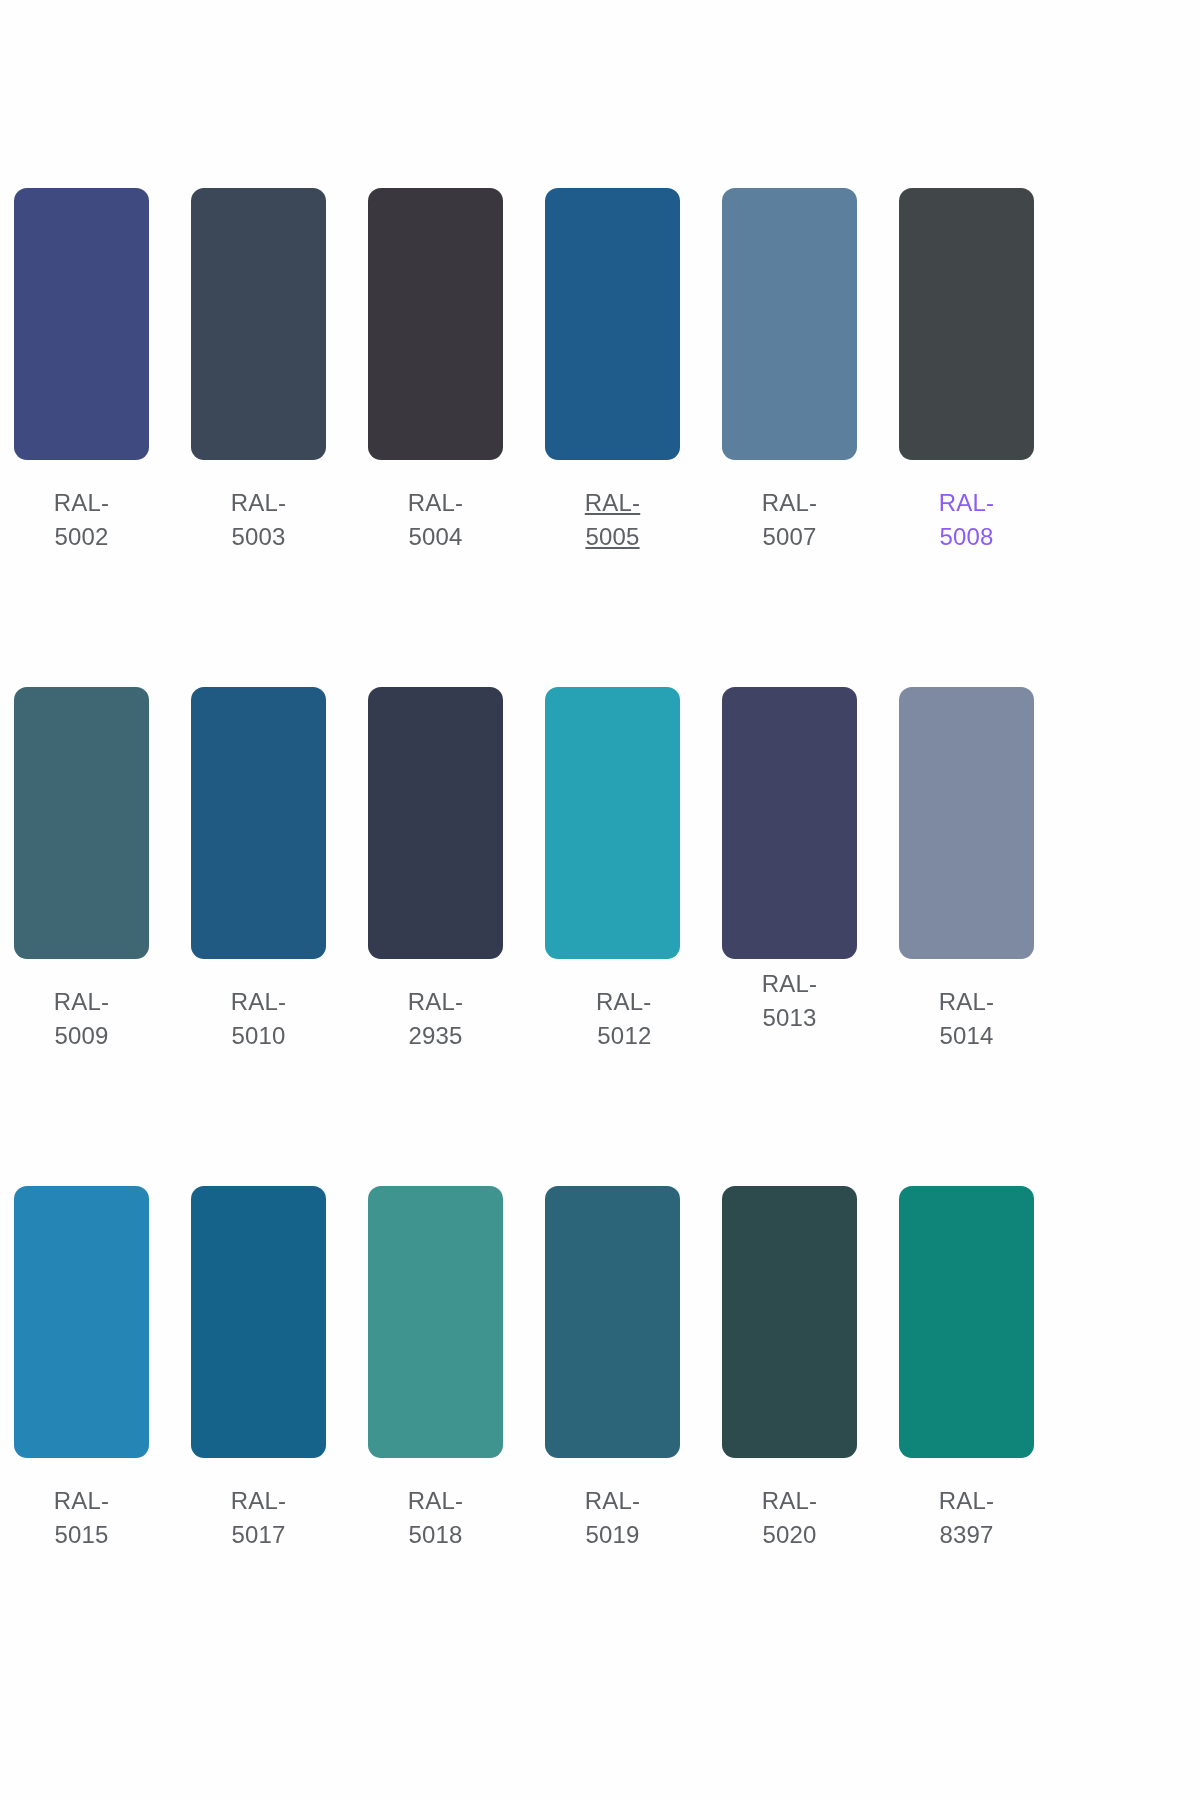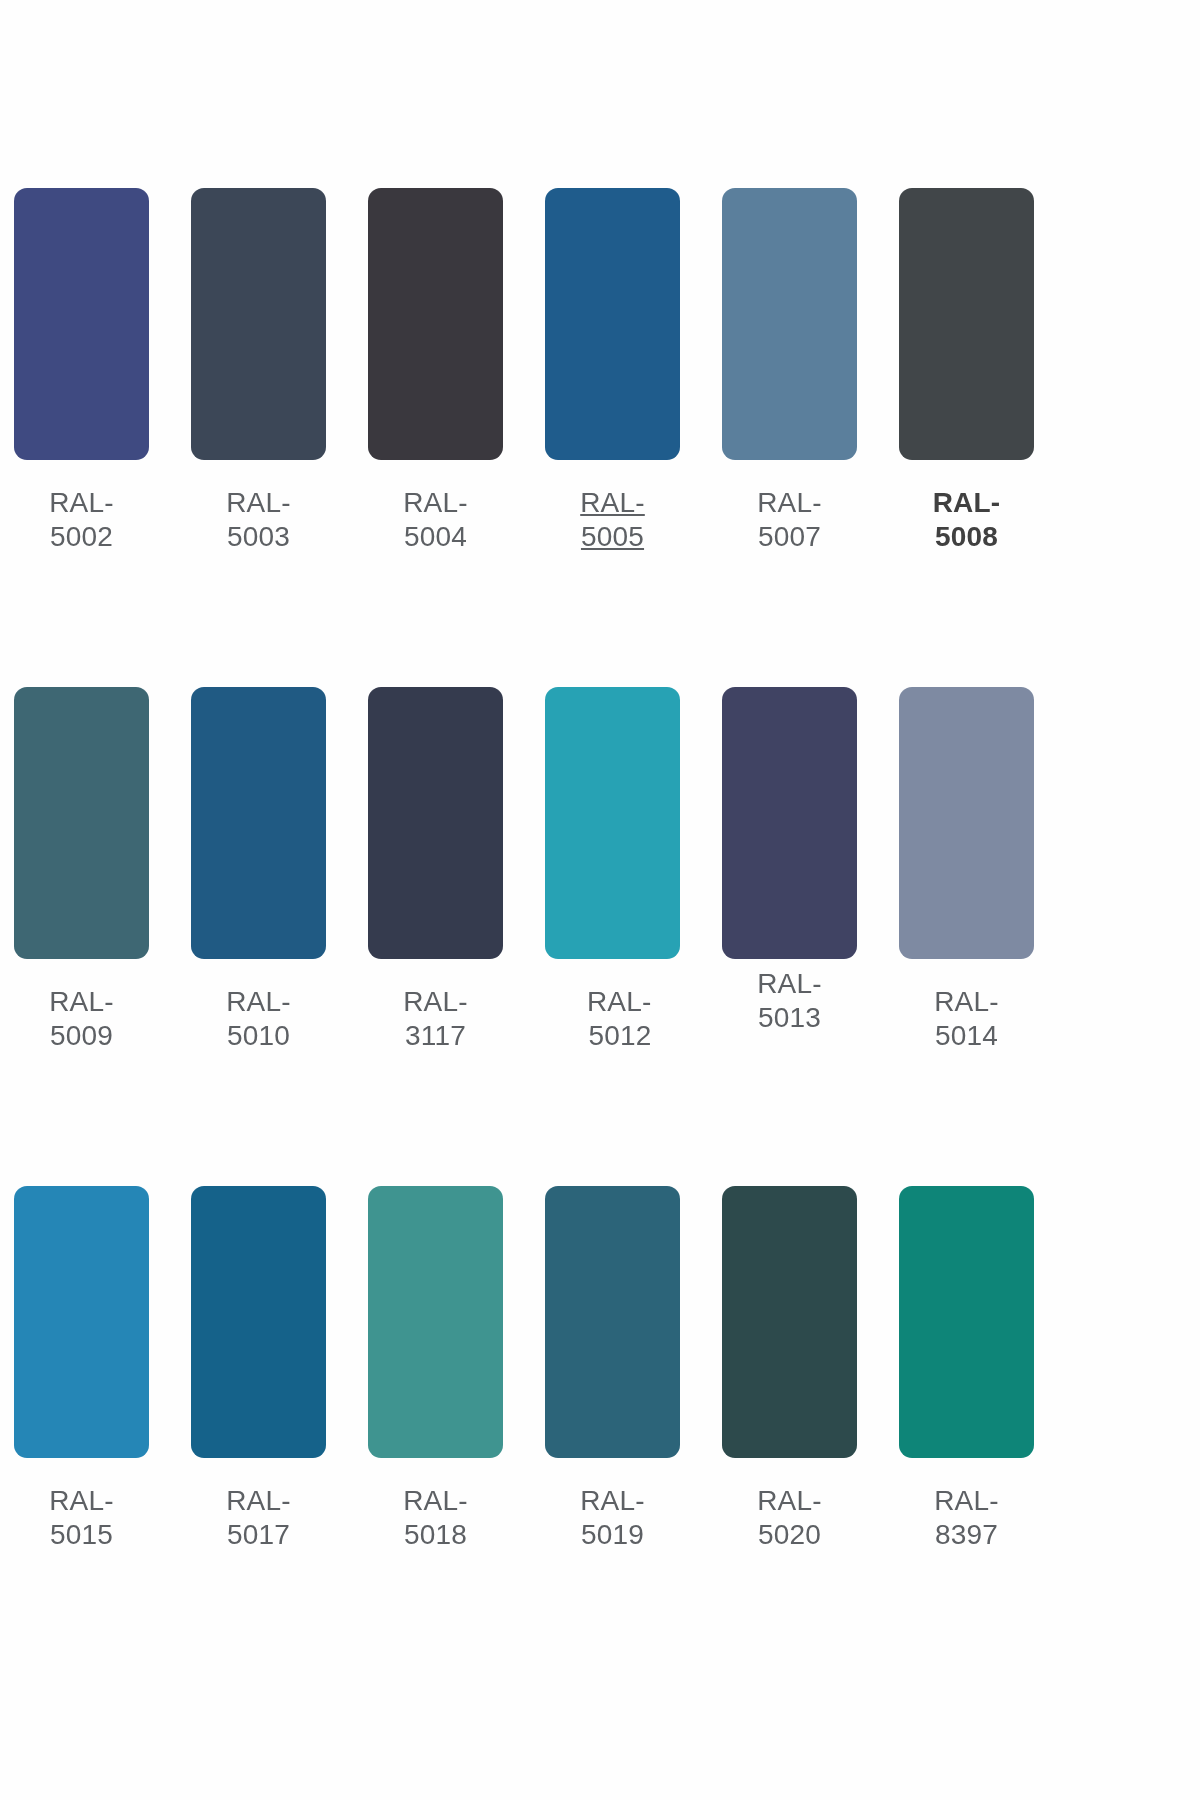--- a/index.html
+++ b/index.html
@@ -47,21 +47,21 @@
     width: 135px;
     height: 272px;
     border-radius: 13px;
     box-sizing: border-box;
   }
 
   .swatch-label {
     margin-top: 26px;
     width: 78px;
     text-align: center;
-    font-size: 28px;
+    font-size: 24px;
     line-height: 34px;
     color: #5d6064;
     letter-spacing: 0.2px;
     word-break: break-word;
     font-family: "Liberation Sans", sans-serif;
   }
 </style>
 </head>
 <body style="background: rgb(254, 254, 254);">
 
@@ -82,33 +82,33 @@
       <div class="swatch-cell">
         <div class="swatch-chip" style="background-color: rgb(31, 92, 140); border-radius: 13px;"></div>
         <div class="swatch-label" style="color: rgb(93, 96, 100); text-decoration: underline;">RAL-5005</div>
       </div>
       <div class="swatch-cell">
         <div class="swatch-chip" style="background-color: rgb(91, 127, 156); border-radius: 13px;"></div>
         <div class="swatch-label" style="color: rgb(93, 96, 100);">RAL-5007</div>
       </div>
       <div class="swatch-cell">
         <div class="swatch-chip" style="background-color: rgb(65, 70, 73); border-radius: 13px;"></div>
-        <div class="swatch-label" style="color: #404040; font-weight: bold;">RAL-5008</div>
+        <div class="swatch-label" style="color: #8b5cf6;">RAL-5008</div>
       </div>
       <div class="swatch-cell">
         <div class="swatch-chip" style="background-color: rgb(62, 103, 115); border-radius: 13px;"></div>
         <div class="swatch-label" style="color: rgb(93, 96, 100);">RAL-5009</div>
       </div>
       <div class="swatch-cell">
         <div class="swatch-chip" style="background-color: rgb(32, 90, 131); border-radius: 13px;"></div>
         <div class="swatch-label" style="color: rgb(93, 96, 100);">RAL-5010</div>
       </div>
       <div class="swatch-cell">
         <div class="swatch-chip" style="background-color: rgb(53, 59, 78); border-radius: 13px;"></div>
-        <div class="swatch-label" style="color: rgb(93, 96, 100);">RAL-3117</div>
+        <div class="swatch-label" style="color: rgb(93, 96, 100);">RAL-2935</div>
       </div>
       <div class="swatch-cell">
         <div class="swatch-chip" style="background-color: rgb(39, 162, 180); border-radius: 13px;"></div>
         <div class="swatch-label" style="color: rgb(93, 96, 100); text-align: right;">RAL-5012</div>
       </div>
       <div class="swatch-cell">
         <div class="swatch-chip" style="background-color: rgb(64, 67, 99); border-radius: 13px;"></div>
         <div class="swatch-label" style="color: rgb(93, 96, 100); margin-top: 8px;">RAL-5013</div>
       </div>
       <div class="swatch-cell">

